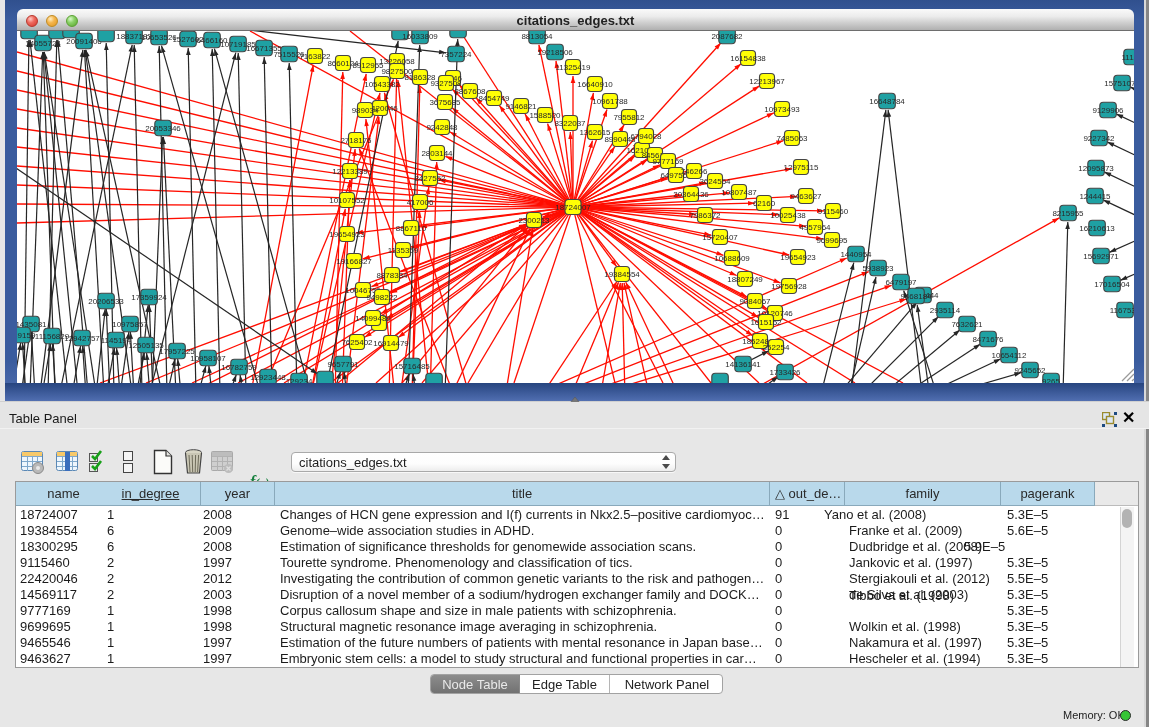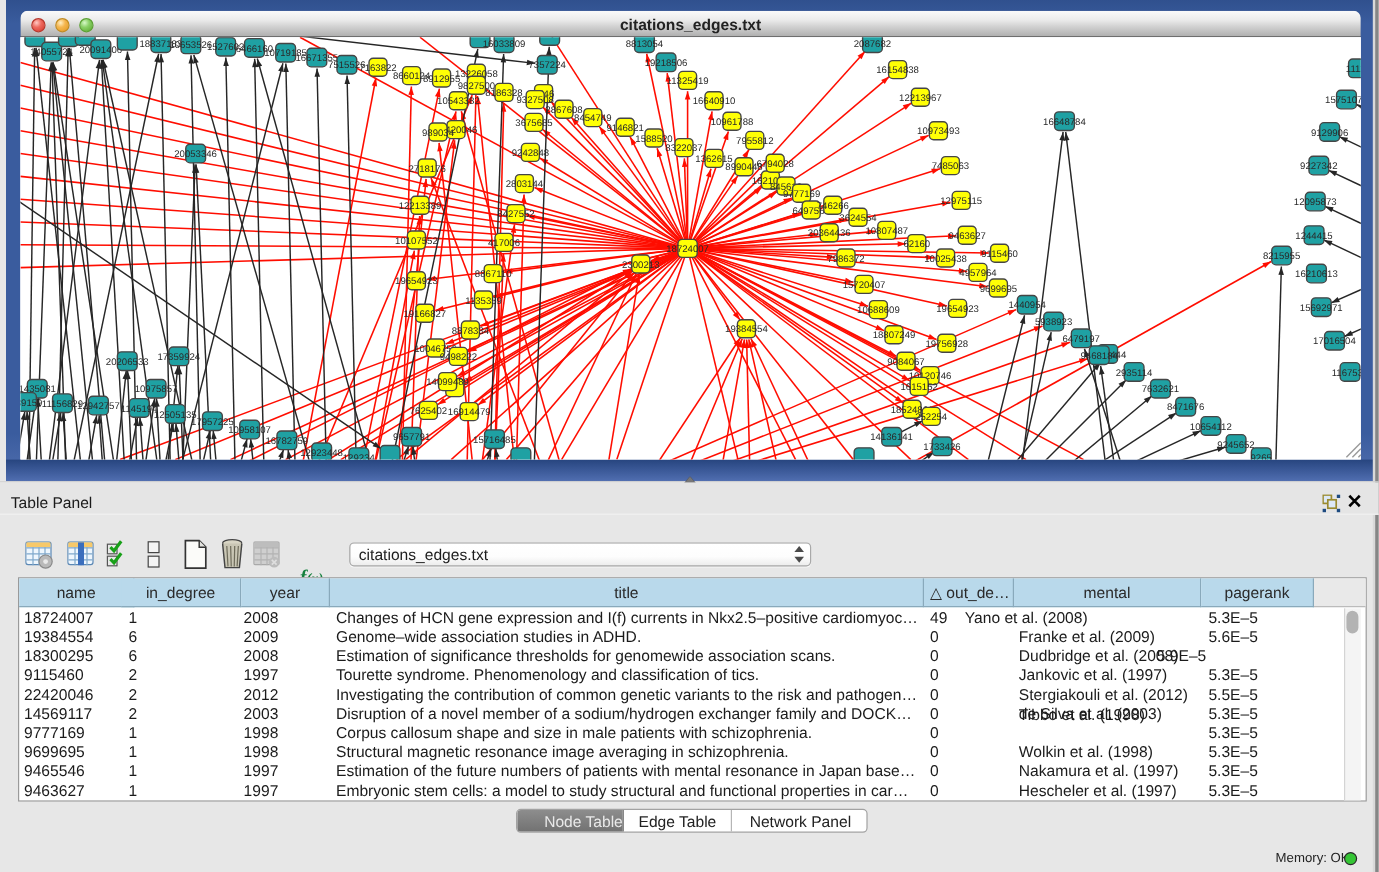--- a/index.html
+++ b/index.html
@@ -54,21 +54,21 @@
     border-left:1px solid #d4d4d4; }
   #vthumb { left:1122px; top:509px; width:10px; height:19px; background:#b3b3b3;
     border-radius:5px; }
 
   
   #tabbar { left:430px; top:674px; width:293px; height:20px; border:1px solid #a2a2a2;
     border-radius:4px; background:#fff; overflow:hidden; }
   .tabseg { position:absolute; top:0; height:20px; font-size:13px; text-align:center;
     line-height:19px; color:#222; }
   #seg1 { left:0; width:89px; background:linear-gradient(180deg,#8d8d8d,#6f6f6f);
-    color:#e9e9e9; border-right:1px solid #888;text-align:right; }
+    color:#e9e9e9; border-right:1px solid #888; }
   #seg2 { left:89px; width:90px; border-right:1px solid #b5b5b5; }
   #seg3 { left:179px; width:114px; }
 
   
   #memtext { left:1063px; top:709px; font-size:11px; color:#222; }
   #memdot { left:1120px; top:710px; width:11px; height:11px; border-radius:50%;
     background:#35c535; border:1px solid #2a2a2a; }
 </style>
 </head>
 <body>
@@ -842,33 +842,33 @@
 <div class="abs" style="left:250px;top:473px;font-size:16px;font-style:italic;font-weight:bold;color:#15803d;font-family:'Liberation Serif',serif;">f<span style="font-size:12px">(x)</span></div>
 <div id="combo" class="abs"></div>
 <div id="combo-text" class="abs">citations_edges.txt</div>
 <svg class="abs" style="left:659px;top:454px" width="14" height="16">
   <polygon points="7,1 11,6 3,6" fill="#4a4a4a"></polygon>
   <polygon points="7,15 11,10 3,10" fill="#4a4a4a"></polygon>
 </svg>
 
 <div id="tablebox" class="abs"></div>
 <div class="hdrcell abs" style="left:16px;width:96px;">name</div>
-<div class="hdrcell abs" style="left:101px;width:100px;">in_degree</div>
+<div class="hdrcell abs" style="left:101px;width:100px;text-decoration:underline;">in_degree</div>
 <div class="hdrcell abs" style="left:201px;width:74px;">year</div>
 <div class="hdrcell abs" style="left:275px;width:495px;">title</div>
 <div class="hdrcell abs" style="left:770px;width:75px;text-align:left;padding-left:5px;">△ out_de…</div>
-<div class="hdrcell abs" style="left:845px;width:156px;">mental</div>
+<div class="hdrcell abs" style="left:845px;width:156px;">family</div>
 <div class="hdrcell abs" style="left:1001px;width:94px;">pagerank</div>
 <div class="hdrblank abs" style="left:1095px;width:43px;"></div>
 <div class="cell abs" style="left:20px;top:507px;width:80px">18724007</div>
 <div class="cell abs" style="left:107px;top:507px;width:90px">1</div>
 <div class="cell abs" style="left:203px;top:507px;width:70px">2008</div>
 <div class="cell abs" style="left:280px;top:507px;width:488px">Changes of HCN gene expression and I(f) currents in Nkx2.5–positive cardiomyoc…</div>
-<div class="cell abs" style="left:775px;top:507px;width:70px">49</div>
-<div class="cell abs" style="left:804px;top:507px;width:150px">Yano et al. (2008)</div>
+<div class="cell abs" style="left:775px;top:507px;width:70px">91</div>
+<div class="cell abs" style="left:824px;top:507px;width:150px">Yano et al. (2008)</div>
 <div class="cell abs" style="left:1007px;top:507px;width:90px">5.3E–5</div>
 <div class="cell abs" style="left:20px;top:523px;width:80px">19384554</div>
 <div class="cell abs" style="left:107px;top:523px;width:90px">6</div>
 <div class="cell abs" style="left:203px;top:523px;width:70px">2009</div>
 <div class="cell abs" style="left:280px;top:523px;width:488px">Genome–wide association studies in ADHD.</div>
 <div class="cell abs" style="left:775px;top:523px;width:70px">0</div>
 <div class="cell abs" style="left:849px;top:523px;width:150px">Franke et al. (2009)</div>
 <div class="cell abs" style="left:1007px;top:523px;width:90px">5.6E–5</div>
 <div class="cell abs" style="left:20px;top:539px;width:80px">18300295</div>
 <div class="cell abs" style="left:107px;top:539px;width:90px">6</div>
@@ -917,21 +917,21 @@
 <div class="cell abs" style="left:203px;top:635px;width:70px">1997</div>
 <div class="cell abs" style="left:280px;top:635px;width:488px">Estimation of the future numbers of patients with mental resonance in Japan base…</div>
 <div class="cell abs" style="left:775px;top:635px;width:70px">0</div>
 <div class="cell abs" style="left:849px;top:635px;width:150px">Nakamura et al. (1997)</div>
 <div class="cell abs" style="left:1007px;top:635px;width:90px">5.3E–5</div>
 <div class="cell abs" style="left:20px;top:651px;width:80px">9463627</div>
 <div class="cell abs" style="left:107px;top:651px;width:90px">1</div>
 <div class="cell abs" style="left:203px;top:651px;width:70px">1997</div>
 <div class="cell abs" style="left:280px;top:651px;width:488px">Embryonic stem cells: a model to study structural and functional properties in car…</div>
 <div class="cell abs" style="left:775px;top:651px;width:70px">0</div>
-<div class="cell abs" style="left:849px;top:651px;width:150px">Hescheler et al. (1997)</div>
+<div class="cell abs" style="left:849px;top:651px;width:150px">Hescheler et al. (1994)</div>
 <div class="cell abs" style="left:1007px;top:651px;width:90px">5.3E–5</div>
 <div id="vscroll" class="abs"></div>
 <div id="vthumb" class="abs"></div>
 
 <div id="tabbar" class="abs">
   <div class="tabseg" id="seg1">Node Table</div>
   <div class="tabseg" id="seg2">Edge Table</div>
   <div class="tabseg" id="seg3">Network Panel</div>
 </div>
 

